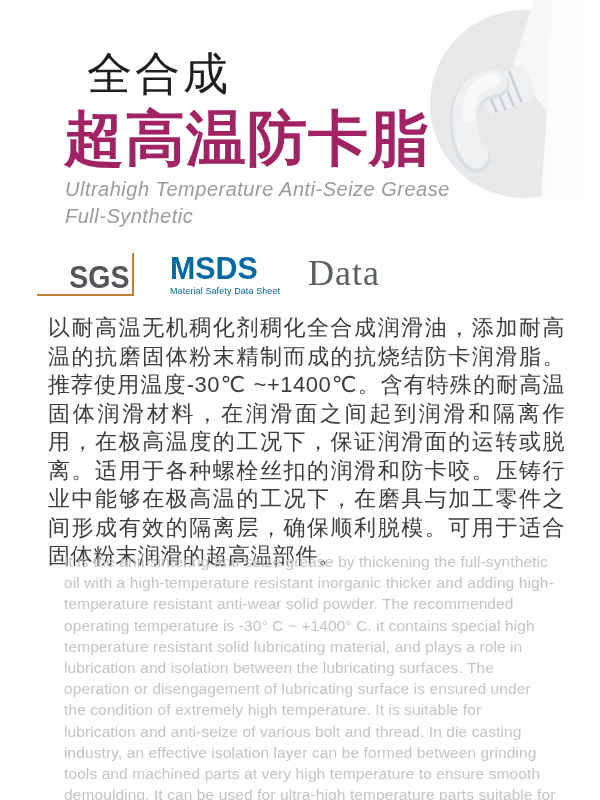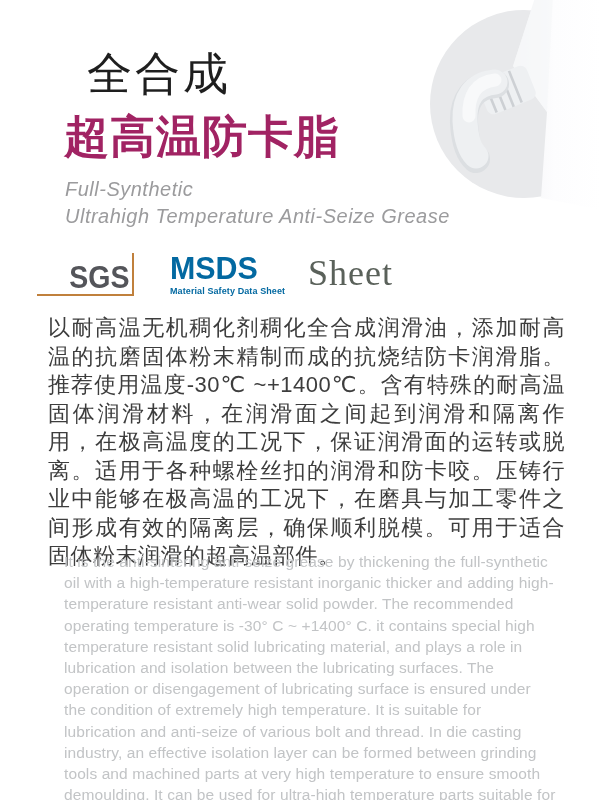--- a/index.html
+++ b/index.html
@@ -10,22 +10,22 @@
     font-family:"Liberation Sans","DejaVu Sans",sans-serif;
     overflow:hidden;
   }
   .hero-art { position:absolute; left:425px; top:0; width:175px; height:215px; }
   .title-block { position:absolute; left:64px; top:48px; }
   .title-zh-1 {
     font-size:45px; line-height:1.15; font-weight:500;
     color:#1e1e1e; letter-spacing:3px;margin-left:23px;
   }
   .title-zh-2 {
-    font-size:45px; line-height:1.15; font-weight:700;
-    color:#a12363; letter-spacing:1px; margin-top:12px;font-family:Liberation Serif, serif;
+    font-size:60px; line-height:1.15; font-weight:700;
+    color:#a12363; letter-spacing:1px; margin-top:4px;
   }
   .subtitle {
     position:absolute; left:65px; top:176px; width:440px;
     font-size:20px; line-height:27px; font-style:italic;
     color:#9b9b9d; letter-spacing:0.5px;
   }
   .logos { position:absolute; left:0; top:0; width:600px; height:0; }
   .sgs-logo { position:absolute; left:37px; top:252px; width:97px; height:44px; }
   .sgs-text {
     position:absolute; right:5px; bottom:3px;
@@ -33,21 +33,21 @@
     letter-spacing:0px; line-height:1; transform:scaleX(0.92); transform-origin:right;
   }
   .sgs-hline { position:absolute; left:0; bottom:0; width:97px; height:2px; }
   .sgs-vline { position:absolute; right:0; top:1px; width:2px; height:43px; }
   .msds-logo { position:absolute; left:170px; top:253px; width:120px; }
   .msds-text {
     font-size:31px; font-weight:800; line-height:1;
     letter-spacing:0px; transform:scaleX(0.98); transform-origin:left;
   }
   .msds-tagline {
-    font-size:9px; font-weight:700; letter-spacing:0.1px; margin-top:2px;
+    font-size:9px; font-weight:400; letter-spacing:0.1px; margin-top:2px;
     white-space:nowrap;
   }
   .rohs-logo {
     position:absolute; left:308px; top:254px;
     font-family:"Liberation Serif","DejaVu Serif",serif;
     font-size:36px; line-height:1.1; color:#5a615a; letter-spacing:1px;
   }
   .desc-zh {
     position:absolute; left:48px; top:314px; width:517px;
     font-size:22px; line-height:28.5px; color:#3d3d3d;
@@ -87,34 +87,34 @@
   <path d="M 70 82 C 48 84 39 99 40 121 C 41 139 45 150 51 156" fill="none" stroke="#eef0f2" stroke-width="25" stroke-linecap="round"></path>
   <path d="M 70 80 C 51 82 43 96 44 116" fill="none" stroke="#f8f9fa" stroke-width="13" stroke-linecap="round"></path>
 </svg>
 
 <div class="title-block">
   <div class="title-zh-1">全合成</div>
   <div class="title-zh-2">超高温防卡脂</div>
 </div>
 
 <div class="subtitle">
+  <div>Ultrahigh Temperature Anti-Seize Grease</div>
   <div>Full-Synthetic</div>
-  <div>Ultrahigh Temperature Anti-Seize Grease</div>
 </div>
 
 <div class="logos">
   <div class="sgs-logo">
     <span class="sgs-text">SGS</span>
     <span class="sgs-hline" style="background:#c0803c"></span>
     <span class="sgs-vline" style="background:#c0803c"></span>
   </div>
   <div class="msds-logo" style="color:#0369a1">
     <div class="msds-text">MSDS</div>
     <div class="msds-tagline">Material Safety Data Sheet</div>
   </div>
   <div class="rohs-logo">
-    <span>Sheet</span>
+    <span>Data</span>
   </div>
 </div>
 
 <p class="desc-zh">以耐高温无机稠化剂稠化全合成润滑油，添加耐高温的抗磨固体粉末精制而成的抗烧结防卡润滑脂。推荐使用温度-30℃ ~+1400℃。含有特殊的耐高温固体润滑材料，在润滑面之间起到润滑和隔离作用，在极高温度的工况下，保证润滑面的运转或脱离。适用于各种螺栓丝扣的润滑和防卡咬。压铸行业中能够在极高温的工况下，在磨具与加工零件之间形成有效的隔离层，确保顺利脱模。可用于适合固体粉末润滑的超高温部件。</p>
 
 <p class="desc-en">It is the anti-sintering anti-seize grease by thickening the full-synthetic oil with a high-temperature resistant inorganic thicker and adding high-temperature resistant anti-wear solid powder. The recommended operating temperature is -30° C ~ +1400° C. it contains special high temperature resistant solid lubricating material, and plays a role in lubrication and isolation between the lubricating surfaces. The operation or disengagement of lubricating surface is ensured under the condition of extremely high temperature. It is suitable for lubrication and anti-seize of various bolt and thread. In die casting industry, an effective isolation layer can be formed between grinding tools and machined parts at very high temperature to ensure smooth demoulding. It can be used for ultra-high temperature parts suitable for solid powder lubrication.</p>
 
 </body></html>

